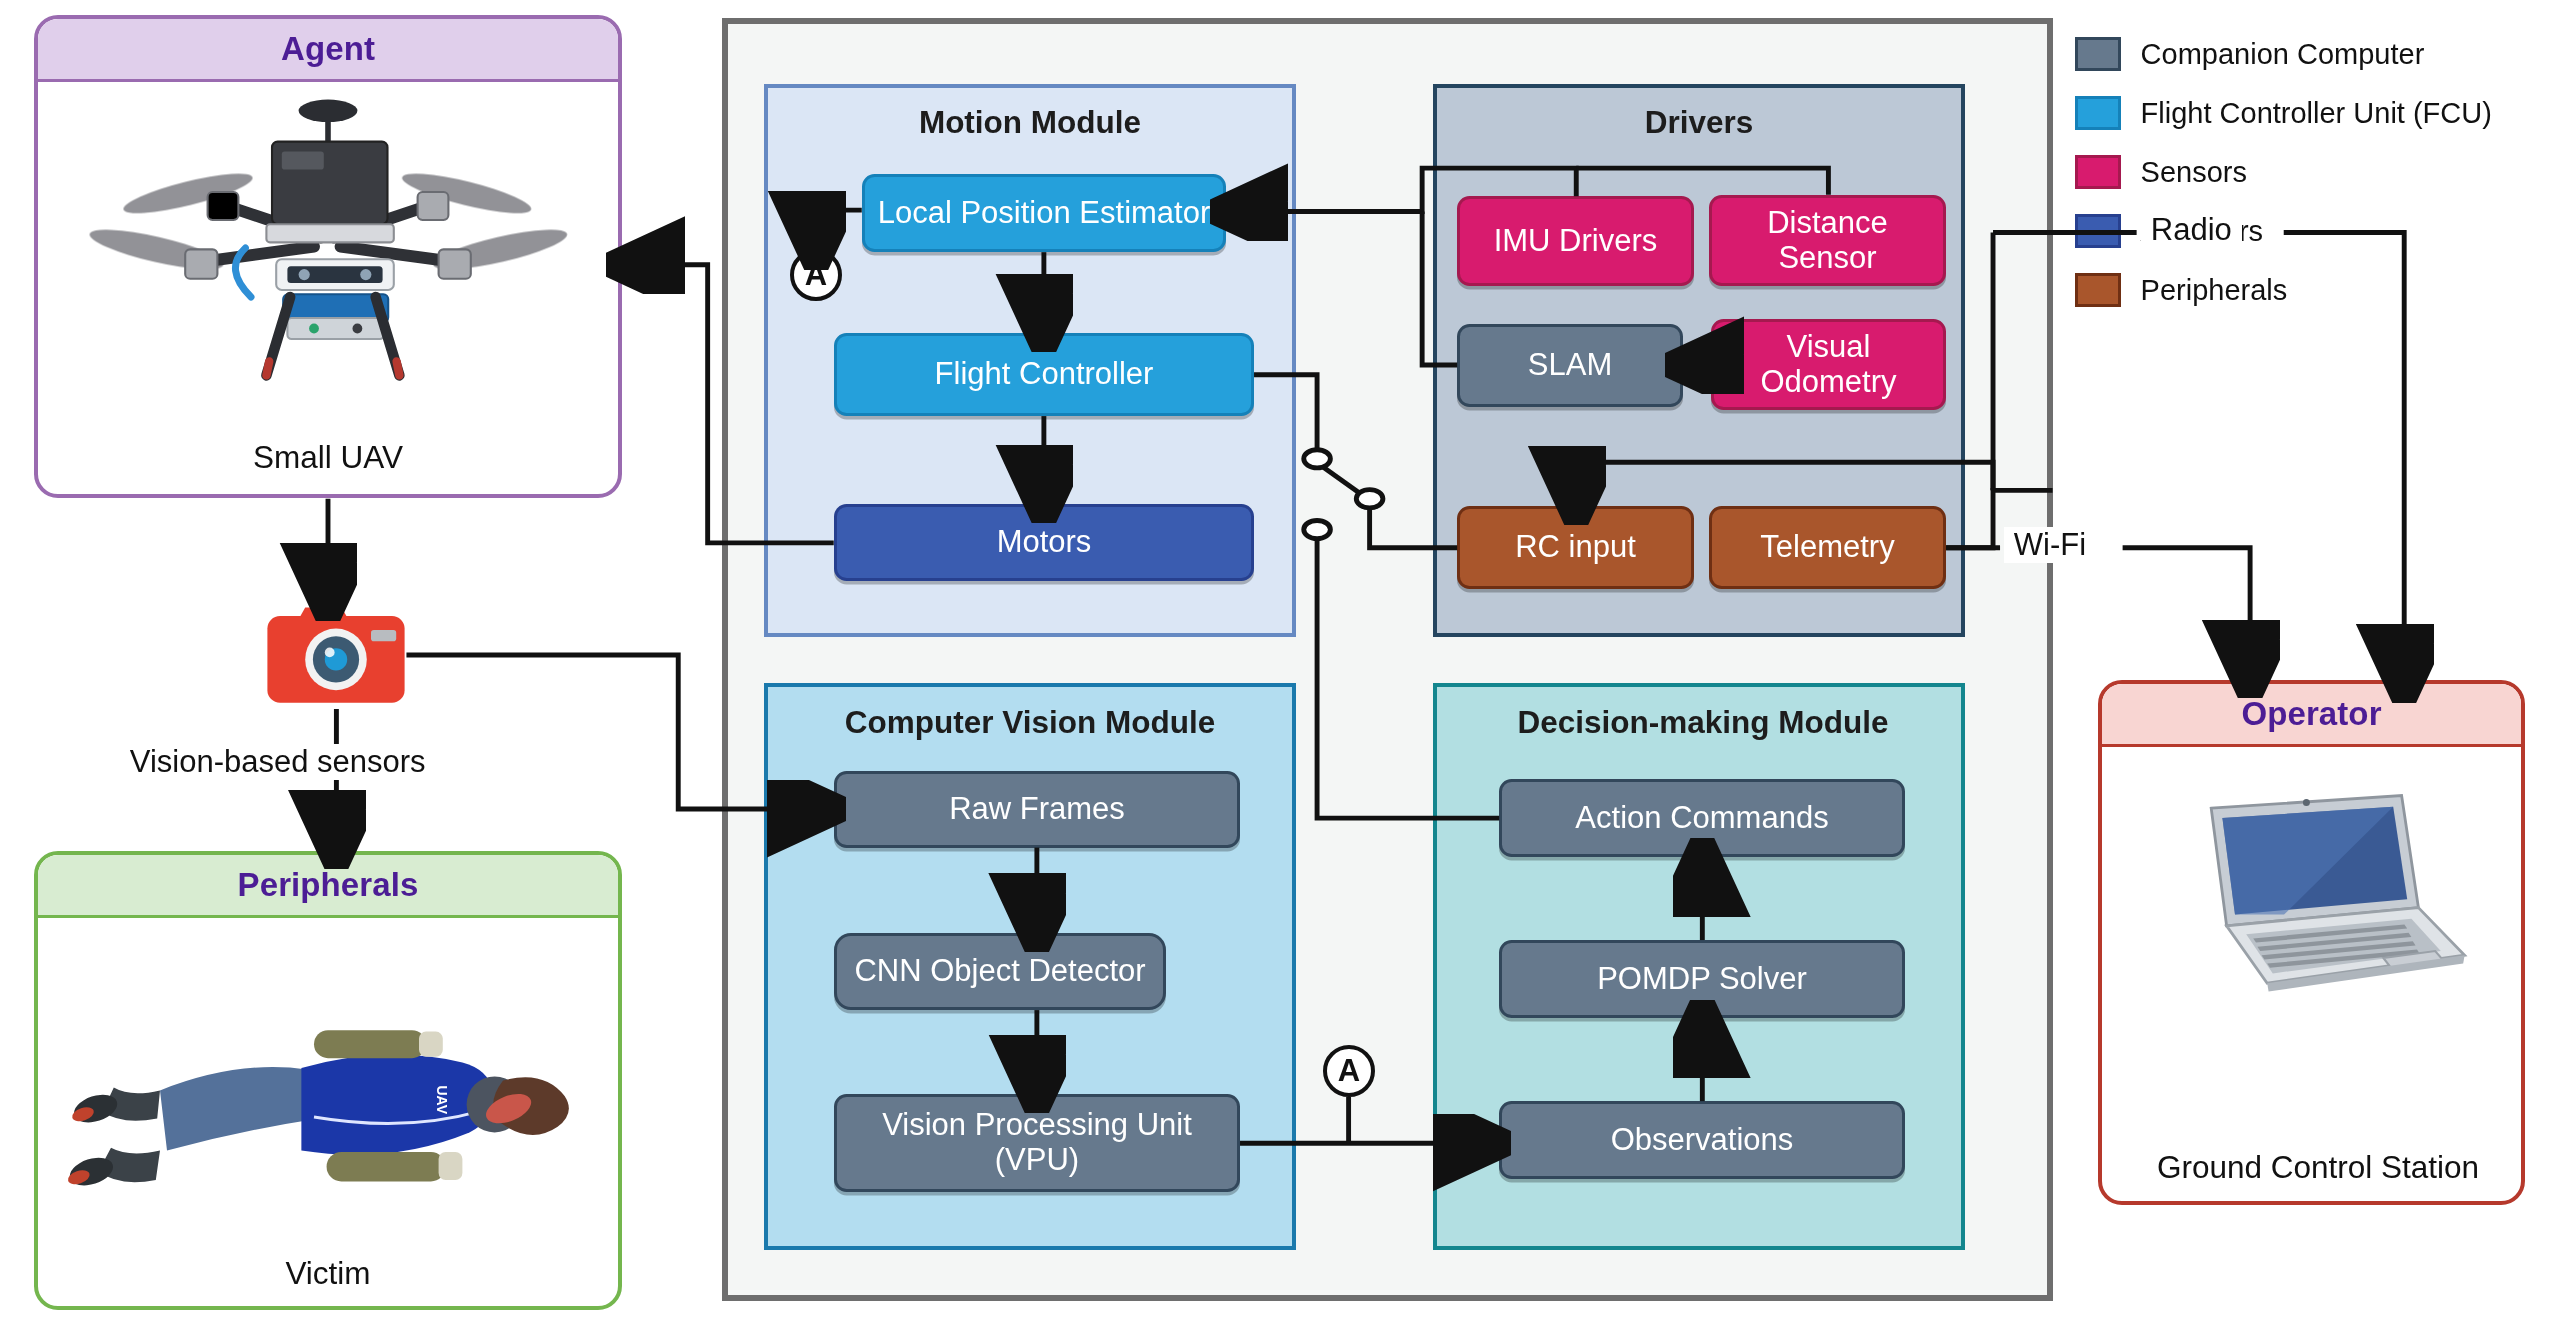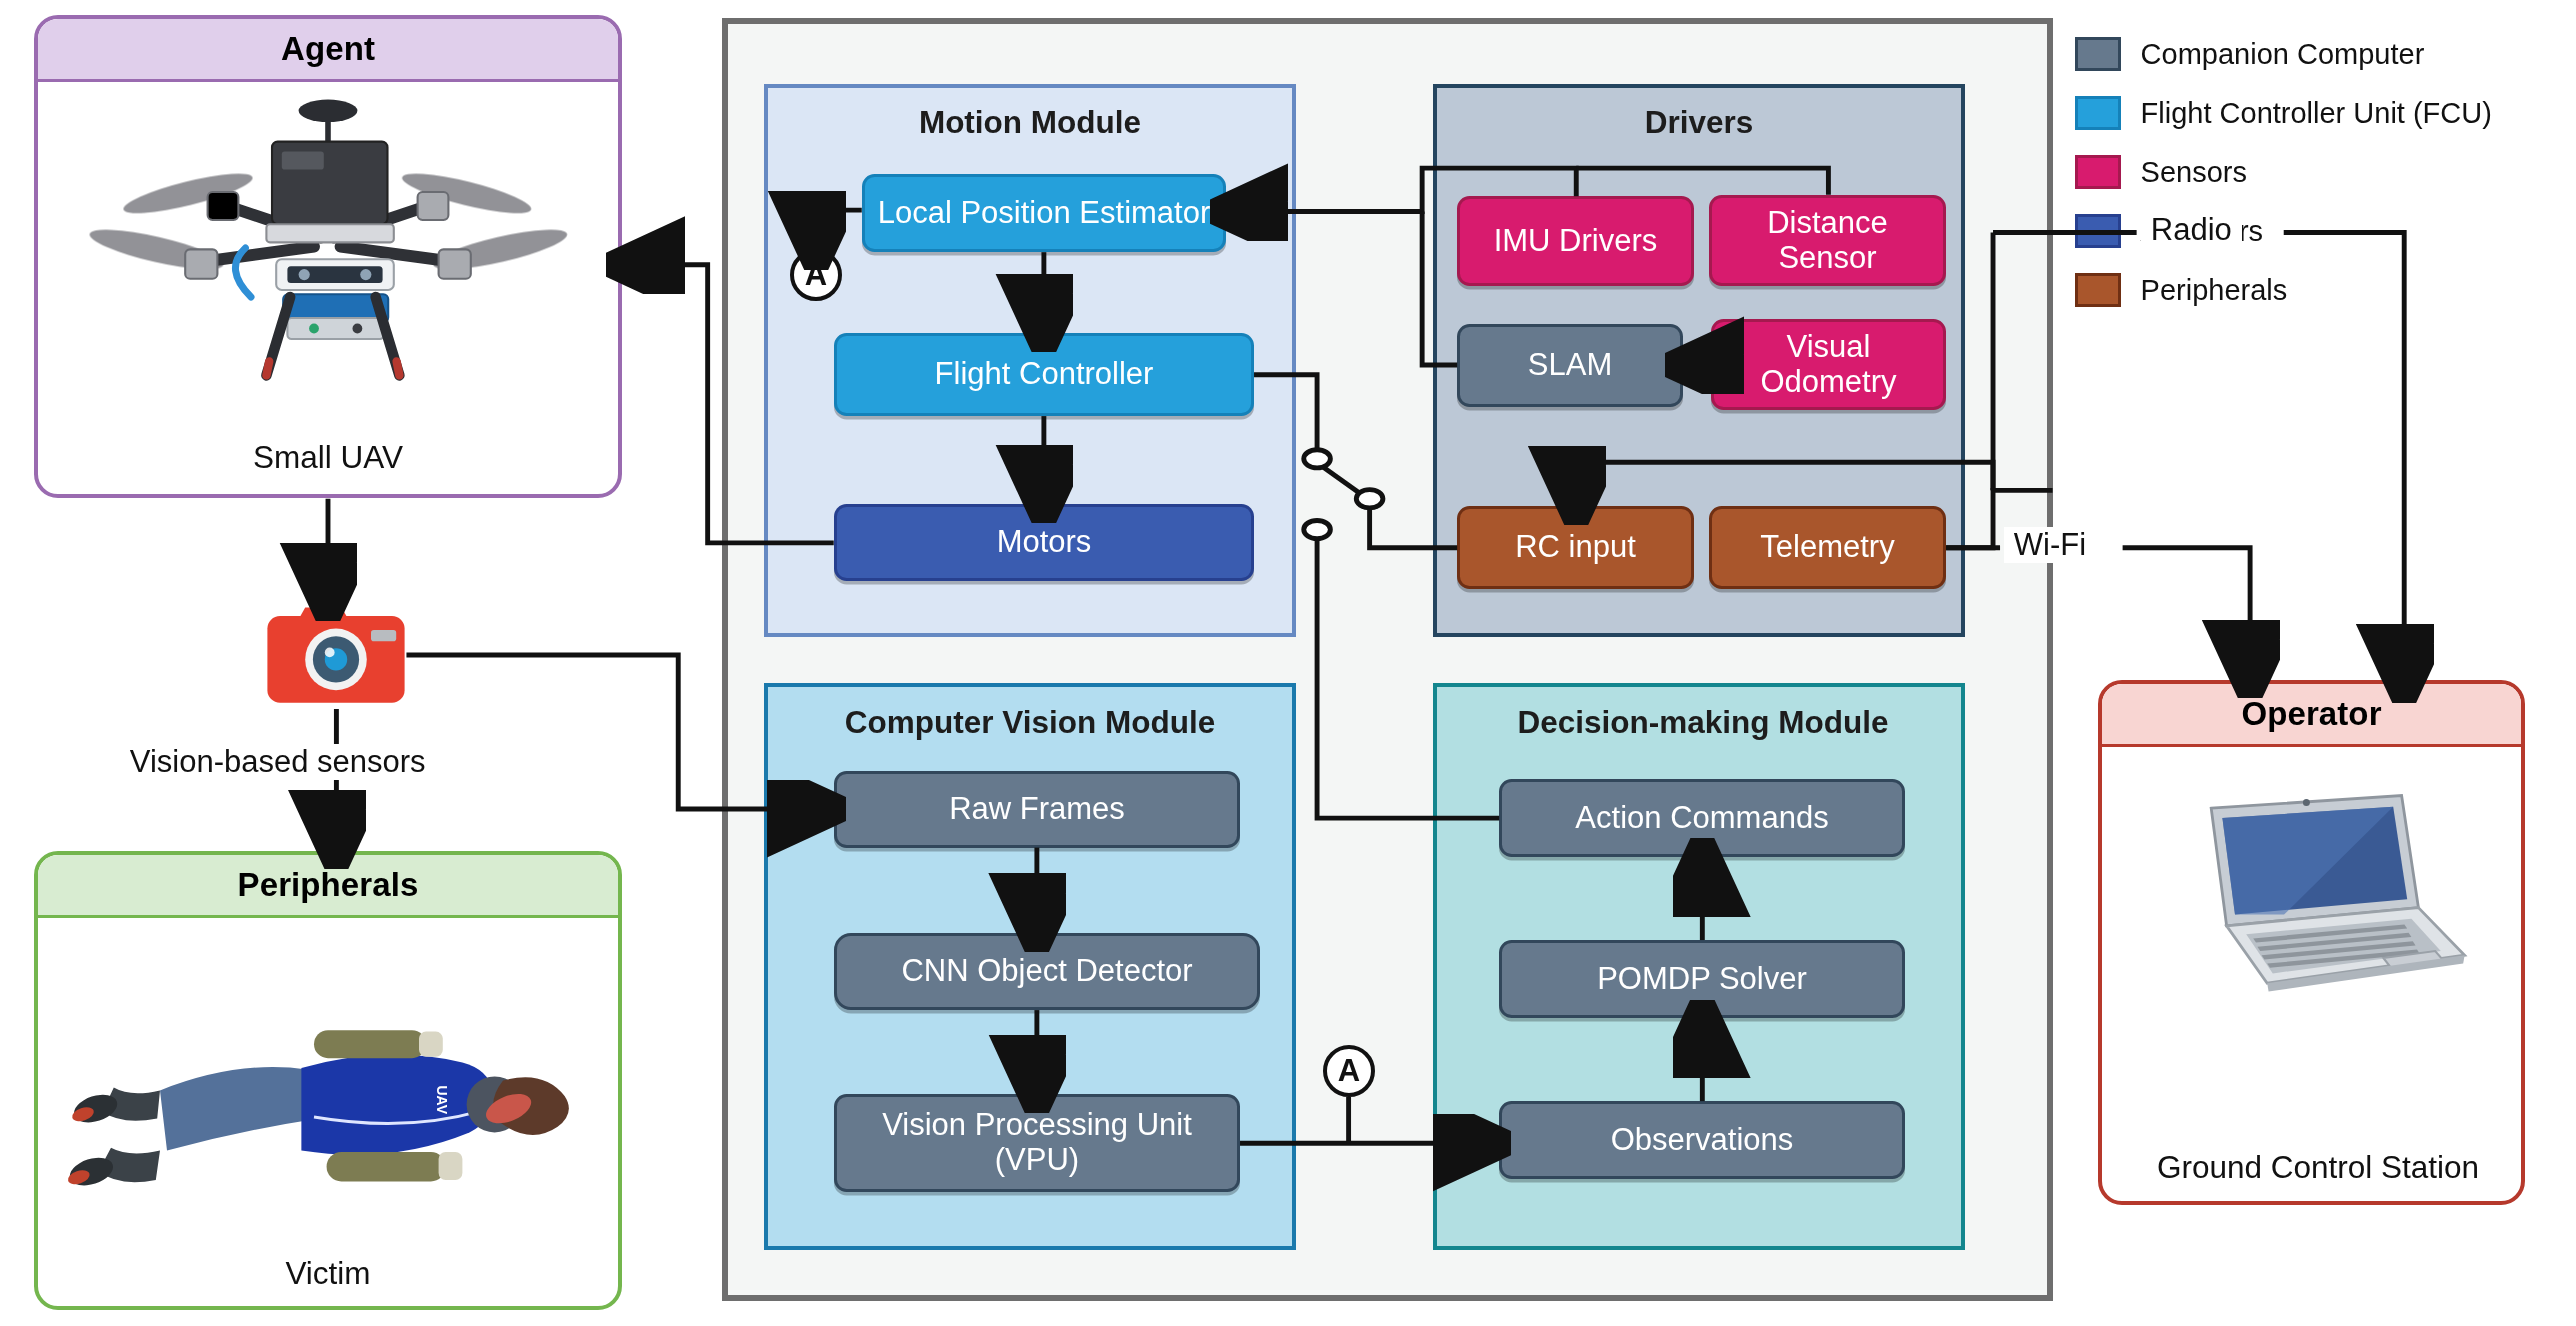--- a/index.html
+++ b/index.html
@@ -25,21 +25,21 @@
     overflow: hidden;
     display: flex;
     flex-direction: column;
   }
   .group-head {
     height: 60px;
     flex: 0 0 60px;
     display: flex; align-items: center; justify-content: center;
     font-weight: bold;
     font-size: 33px;
-    color: #000000;
+    color: #4c1d95;
     letter-spacing: 0.1px;
   }
   .group-body {
     flex: 1;
     position: relative;
     display: flex;
     flex-direction: column;
     align-items: center;
     justify-content: flex-start;
   }
@@ -270,21 +270,21 @@
   <div class="abs node n-sensor" style="left:1709px; top:195px; width:237px; height:91px;">Distance Sensor</div>
   <div class="abs node n-comp" style="left:1457px; top:324px; width:226px; height:83px;">SLAM</div>
   <div class="abs node n-sensor" style="left:1711px; top:319px; width:235px; height:91px;">Visual Odometry</div>
   <div class="abs node n-periph" style="left:1457px; top:506px; width:237px; height:83px;">RC input</div>
   <div class="abs node n-periph" style="left:1709px; top:506px; width:237px; height:83px;">Telemetry</div>
 
   <div class="abs module mod-vision" style="left:764px; top:683px; width:532px; height:567px;"></div>
   <div class="abs module-title" style="left:764px; top:704px; width:532px;">Computer Vision Module</div>
 
   <div class="abs node n-comp" style="left:834px; top:771px; width:406px; height:77px;">Raw Frames</div>
-  <div class="abs node n-comp" style="left:834px; top:933px; width:426px; height:77px;border-radius:17px;">CNN Object Detector</div>
+  <div class="abs node n-comp" style="left:834px; top:933px; width:332px; height:77px;border-radius:17px;">CNN Object Detector</div>
   <div class="abs node n-comp" style="left:834px; top:1094px; width:406px; height:98px;">Vision Processing Unit (VPU)</div>
 
   <div class="abs module mod-decision" style="left:1433px; top:683px; width:532px; height:567px;"></div>
   <div class="abs module-title" style="left:1433px; top:704px; width:532px;padding-left:8px;">Decision-making Module</div>
 
   <div class="abs node n-comp" style="left:1499px; top:779px; width:406px; height:78px;">Action Commands</div>
   <div class="abs node n-comp" style="left:1499px; top:940px; width:406px; height:78px;">POMDP Solver</div>
   <div class="abs node n-comp" style="left:1499px; top:1101px; width:406px; height:78px;">Observations</div>
 
   <div class="abs conn-a" style="left:1323px; top:1045px; width:52px; height:52px;">A</div>

